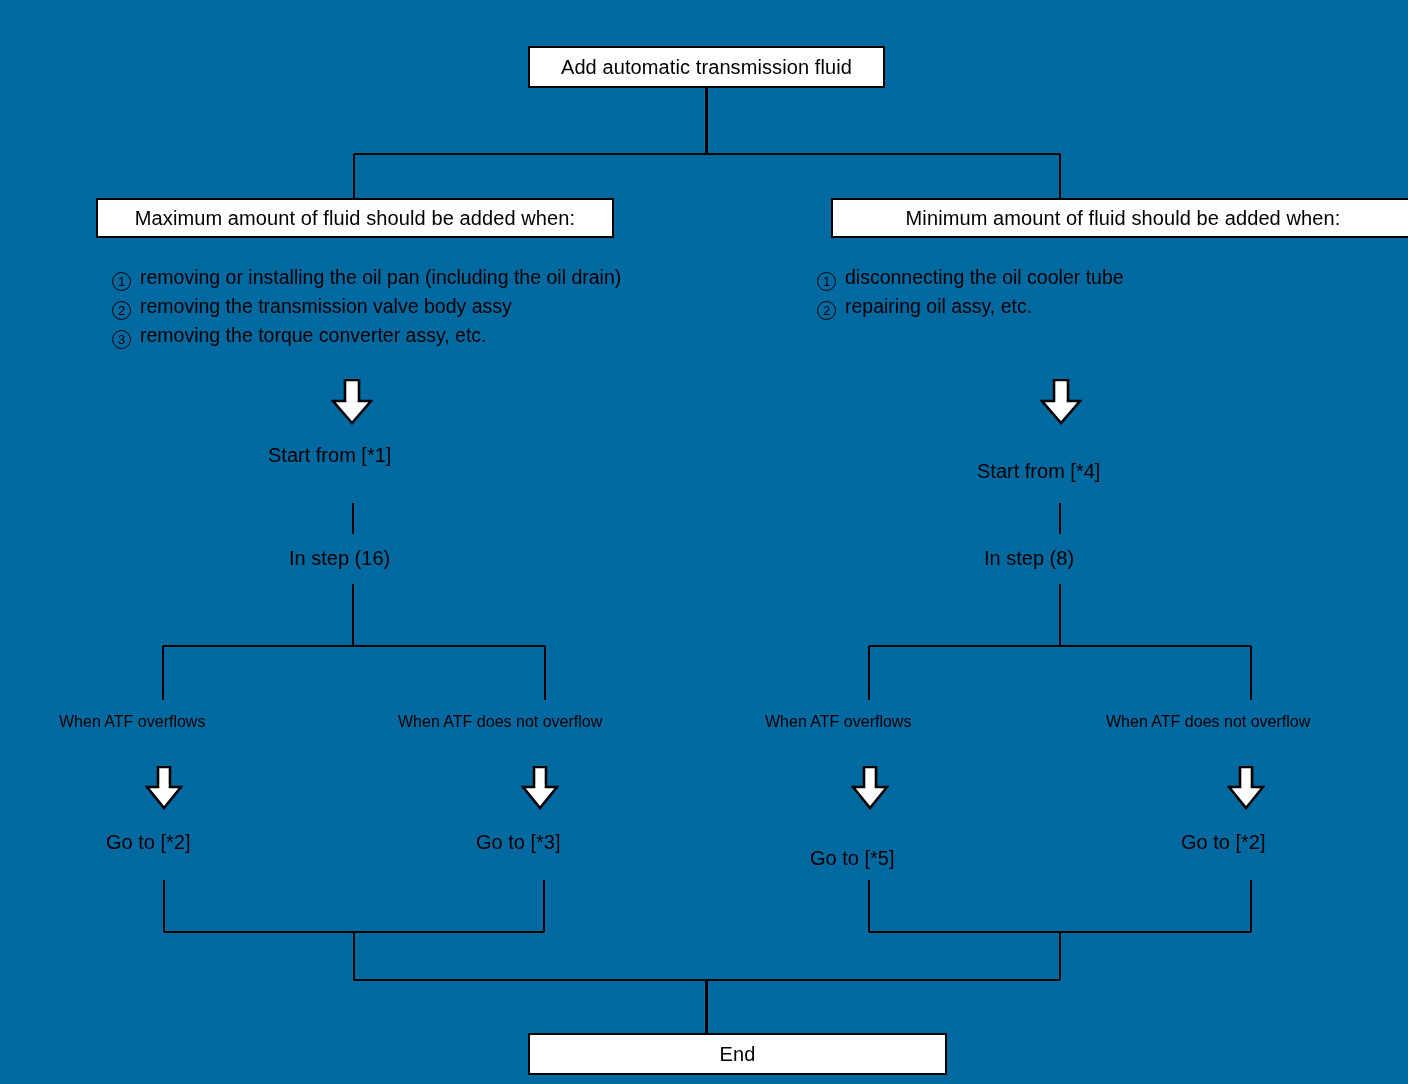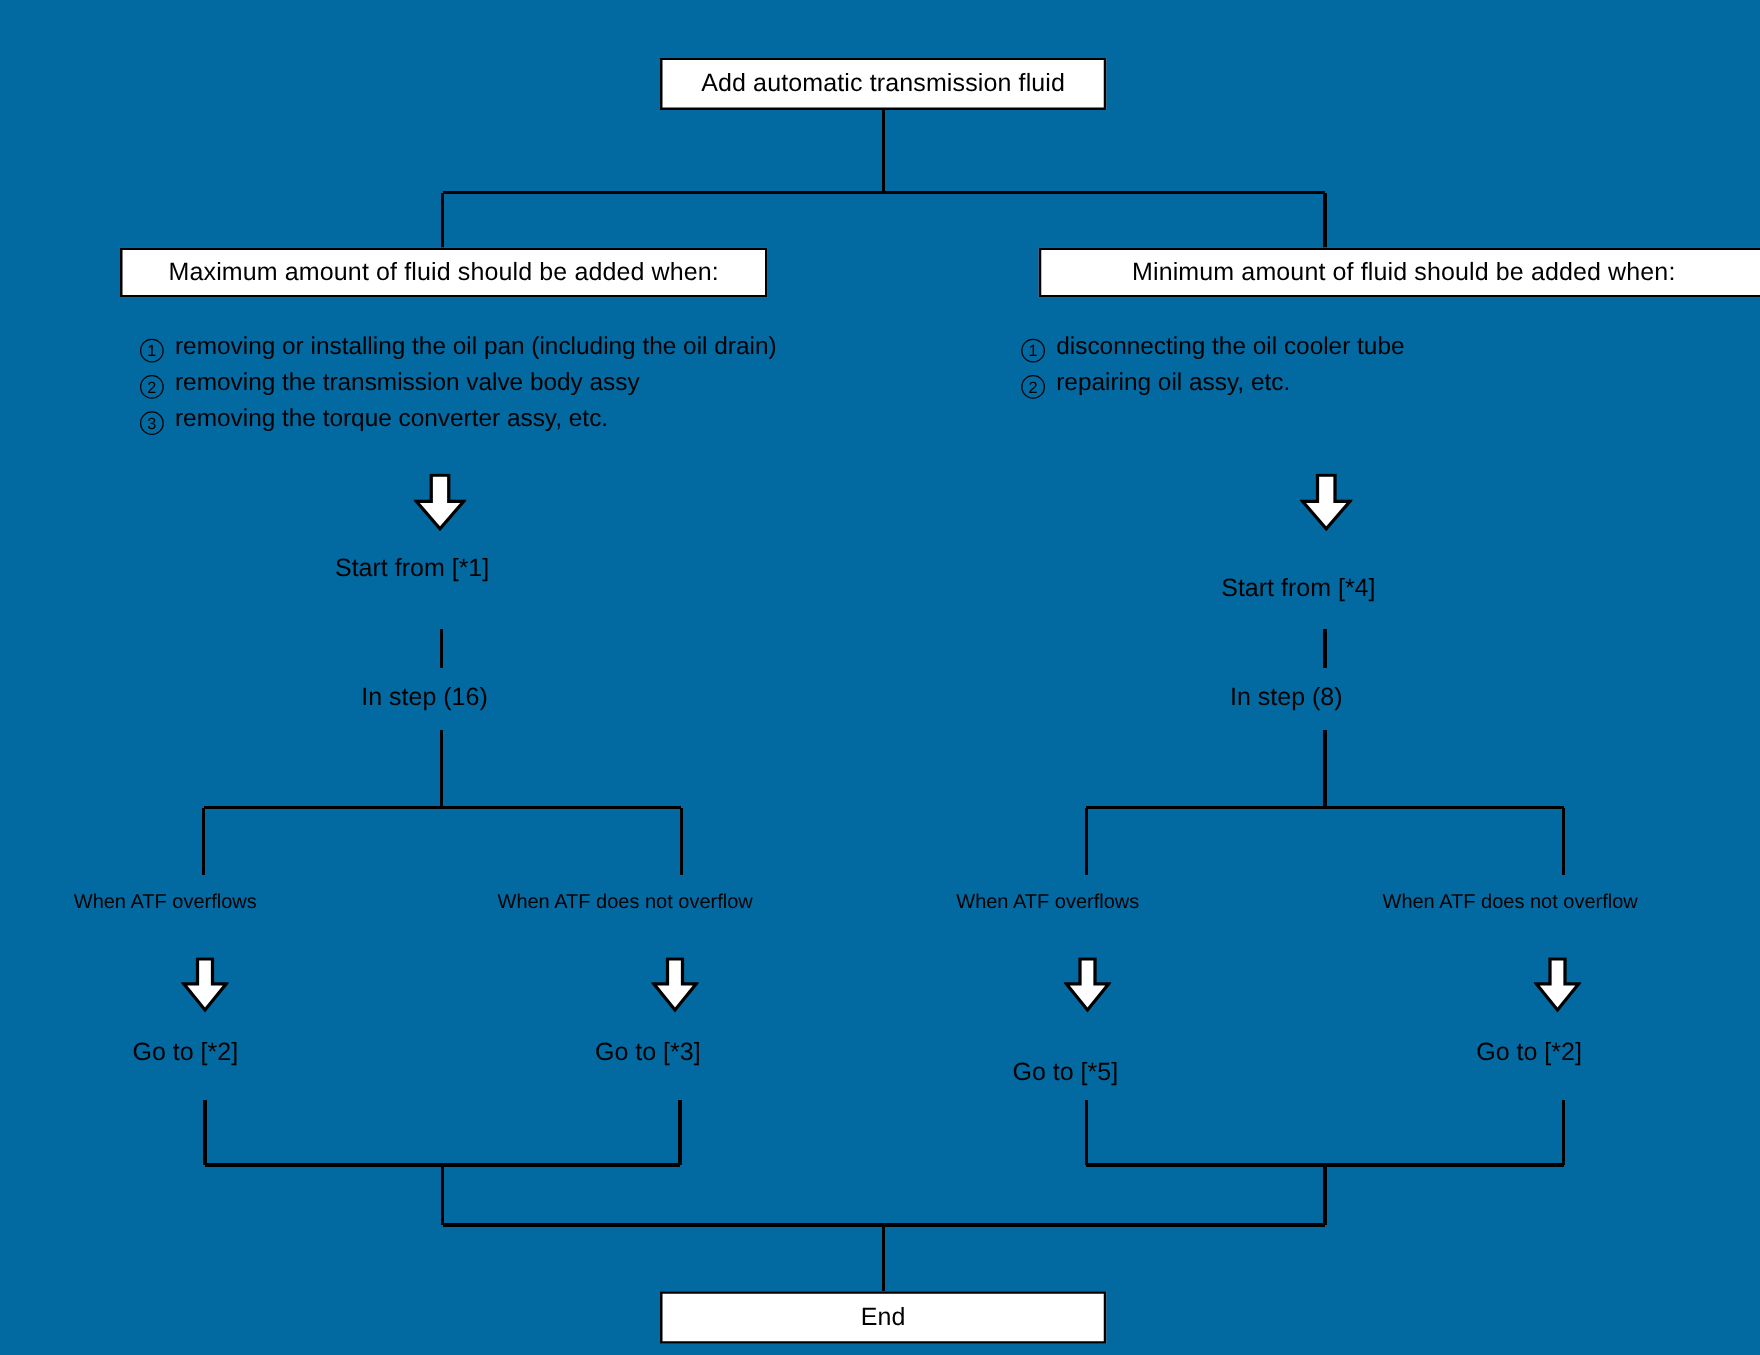--- a/index.html
+++ b/index.html
@@ -37,21 +37,21 @@
     justify-content: center;
     font-size: 20px;
     line-height: 1.1;
     letter-spacing: 0.1px;
     white-space: nowrap;
   }
 
   #box-start  { left: 528px; top: 46px;  width: 357px; height: 42px; }
   #box-max    { left: 96px;  top: 198px; width: 518px; height: 40px; text-align: center; }
   #box-min    { left: 831px; top: 198px; width: 584px; height: 40px; }
-  #box-end    { left: 528px; top: 1033px; width: 357px; height: 42px; }
+  #box-end    { left: 528px; top: 1033px; width: 419px; height: 42px; }
 
   
   .numlist {
     position: absolute;
     font-size: 19.5px;
     line-height: 29px;
     white-space: nowrap;
   }
   #list-max { left: 112px; top: 263px; }
   #list-min { left: 817px; top: 263px; }

